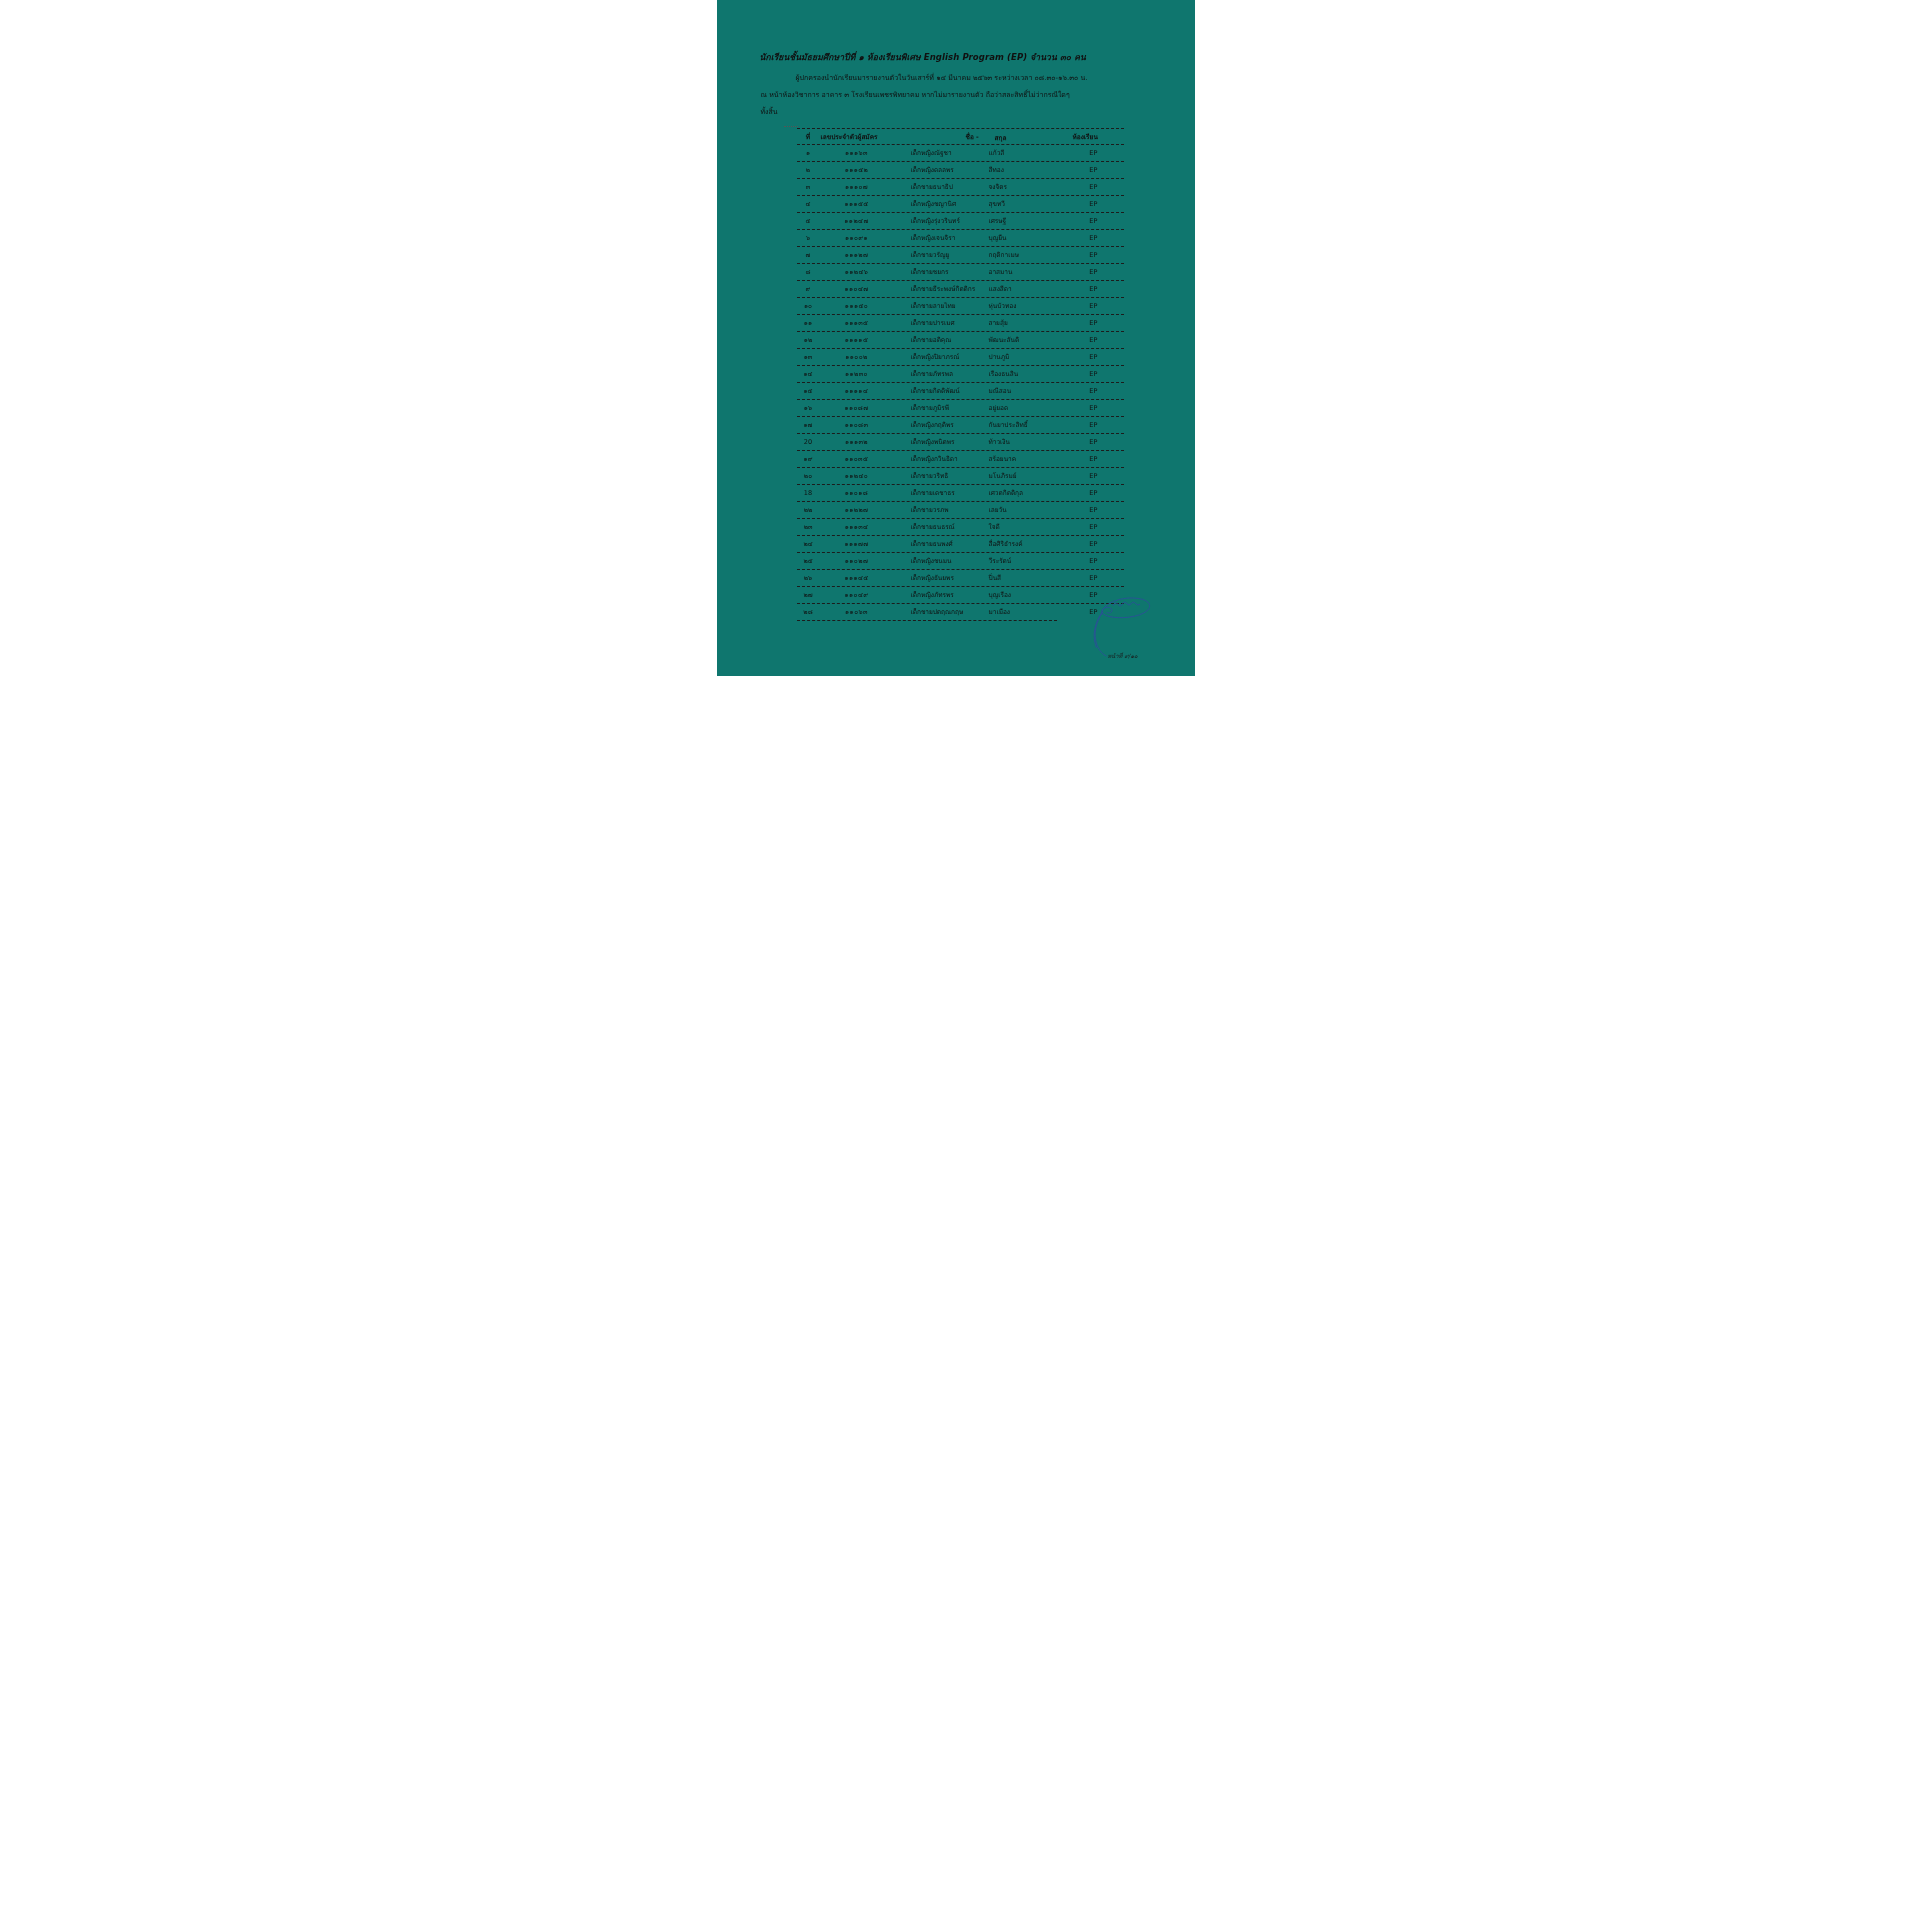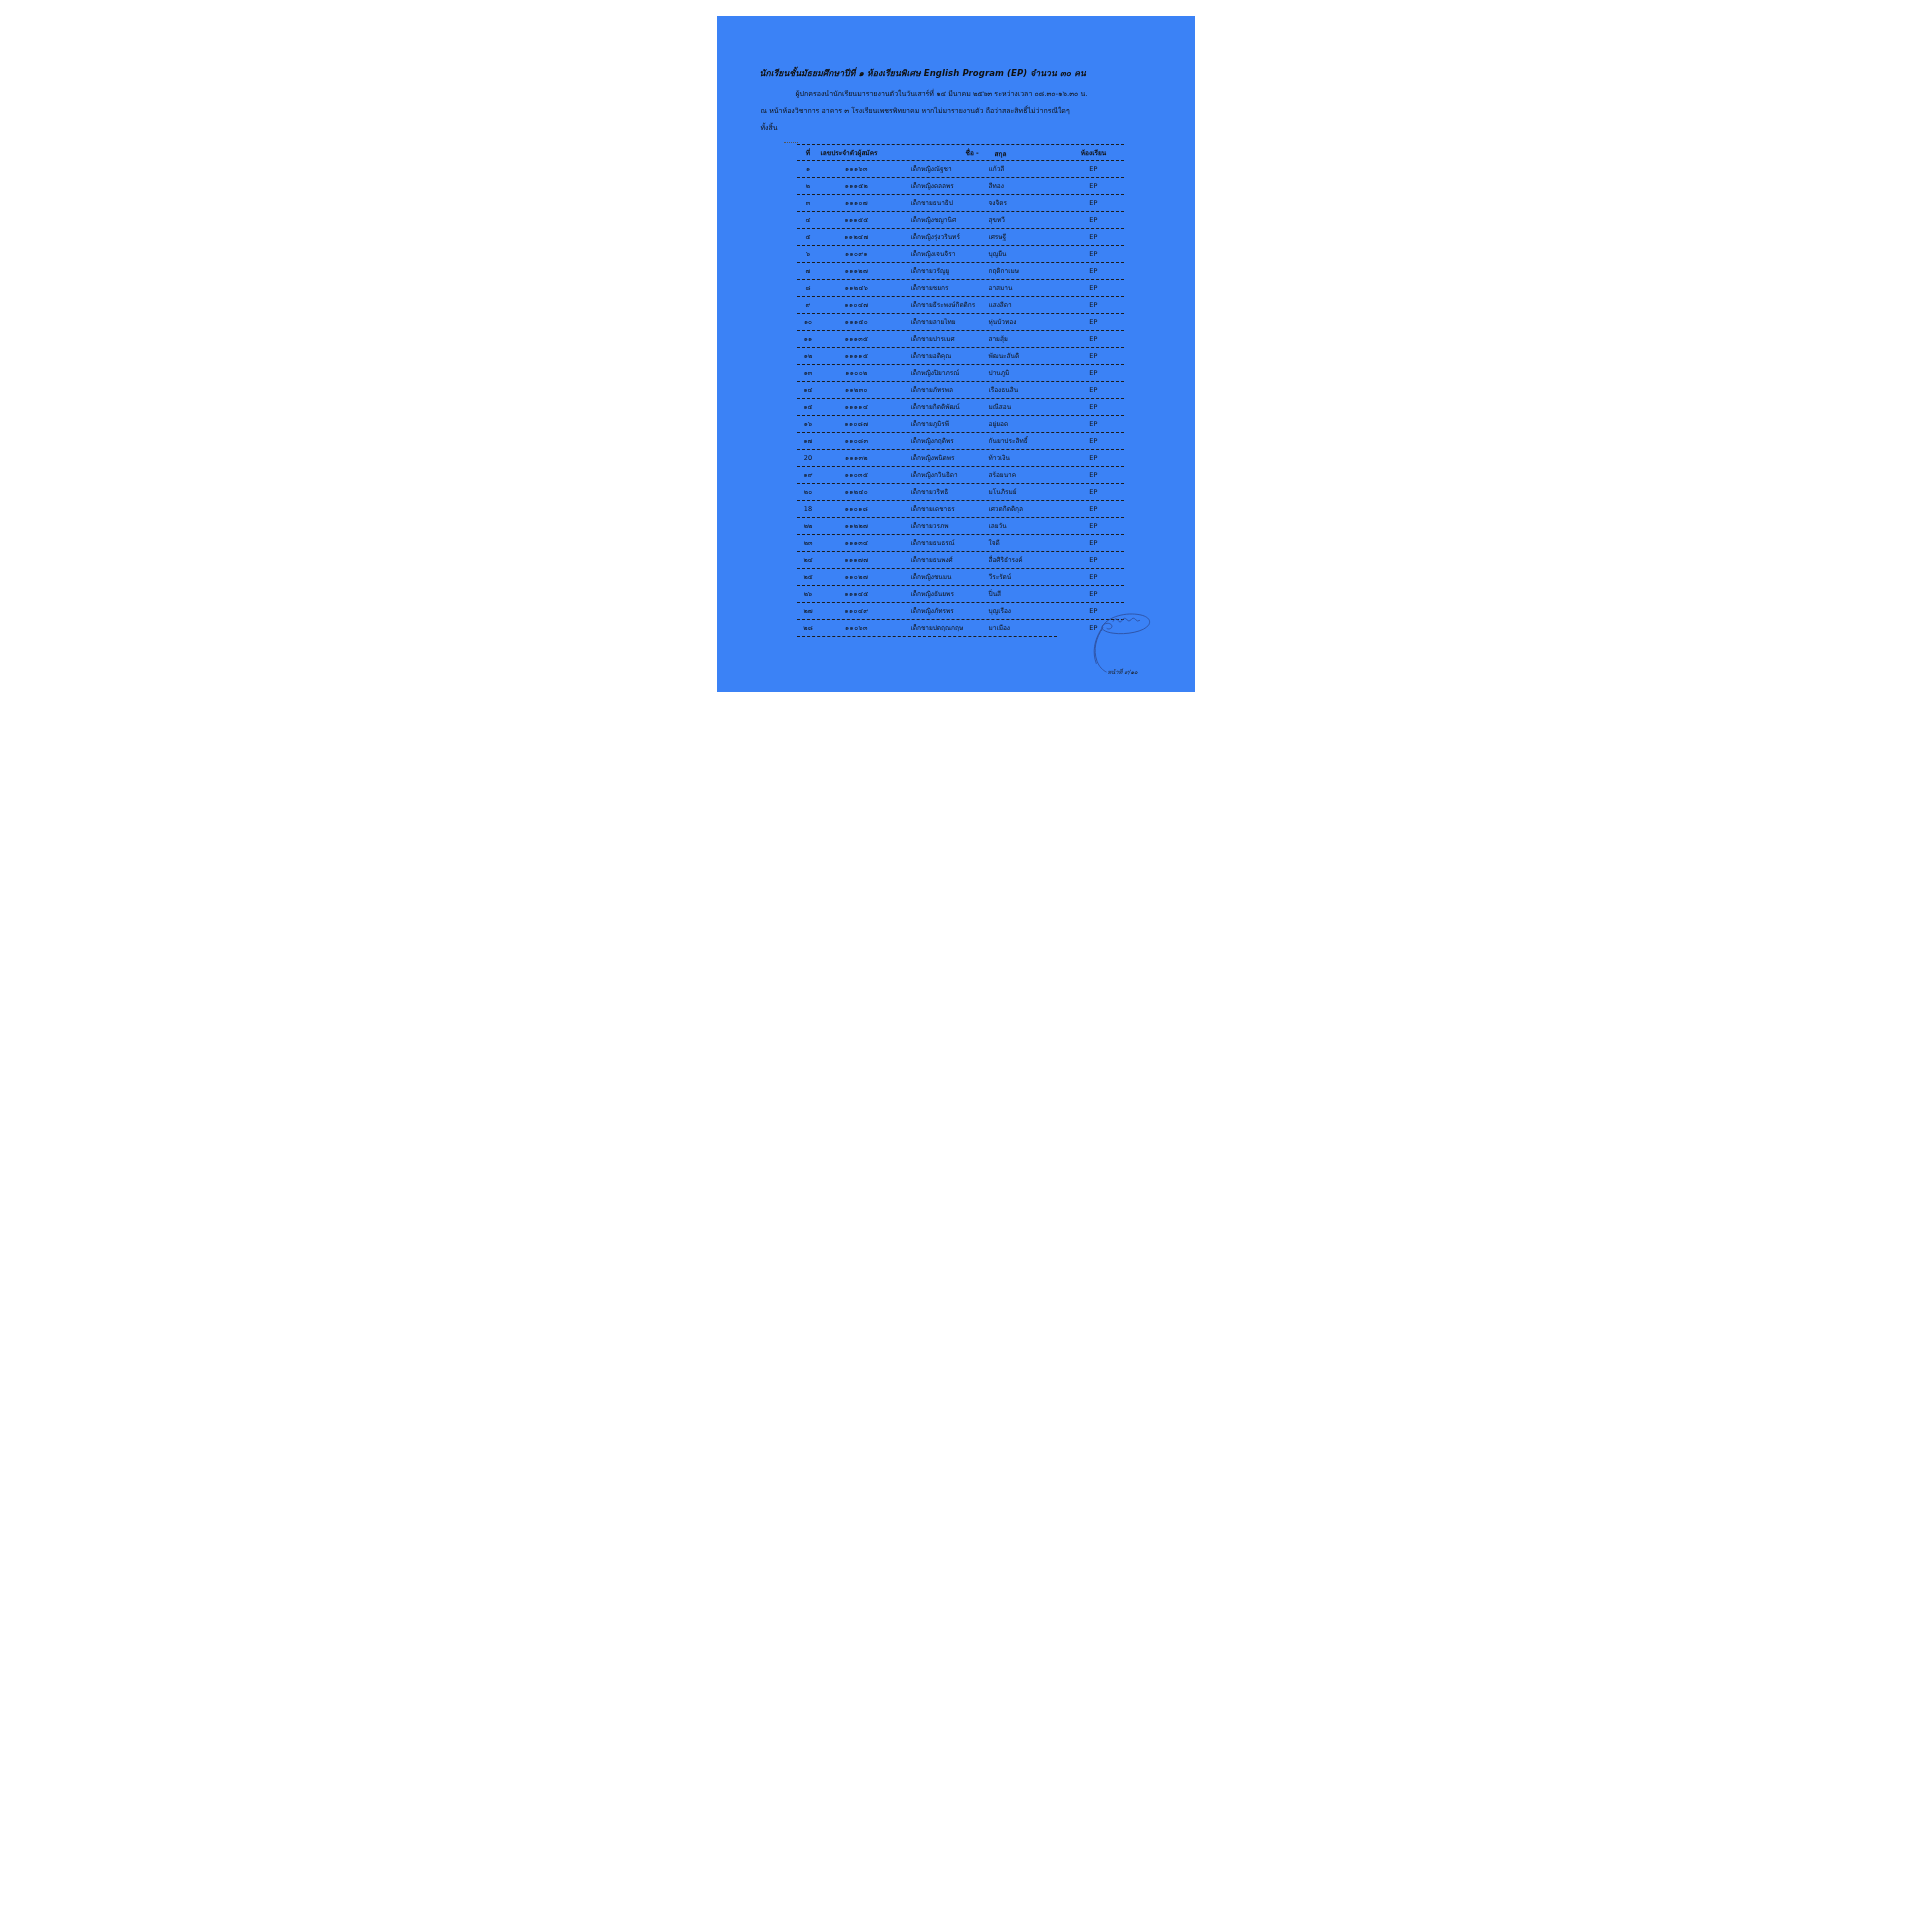--- a/index.html
+++ b/index.html
@@ -1,21 +1,21 @@
 <!DOCTYPE html>
 <html style="font-size:6.2px"><head>
 <meta charset="utf-8">
 <style>
   * { margin:0; padding:0; box-sizing:border-box; }
   html,body { background:#ffffff; }
   .page {
     position:relative;
     width:478px; height:676px;
-    margin:16px auto;
-    background:#3b82f6;
+    margin:0 auto;
+    background:#0f766e;
     font-family:"DejaVu Sans", sans-serif;
     color:#101010;
     overflow:hidden;
   }
   .abs { position:absolute; white-space:nowrap; }
 
   .doc-title {
     left:43px; top:50px;
     font-size:8.5px; font-weight:bold; font-style:italic;
     letter-spacing:0.1px;
@@ -55,21 +55,21 @@
   .c-no    { left:0;   width:23px;  text-align:center; }
   .c-id    { left:31px; width:58px; text-align:center; letter-spacing:0.4px; }
   .c-name  { left:114px; }
   .c-surname { left:192px; }
   .c-room  { left:276px; width:42px; text-align:center; letter-spacing:0.2px; }
 
   .h-no    { left:0;   width:23px;  text-align:center; }
   .h-id    { left:24px; }
   .h-name1 { left:169px; }
   .h-name2 { left:198px;font-family:Liberation Serif, serif; }
-  .h-room  { left:276px; width:42px; text-align:center; }
+  .h-room  { left:276px; width:42px; }
 
   .final-line {
     left:80px; top:620px; width:260px; height:0;
     border-top:0.4px dashed #1c1c1c;
   }
 
   .signature {
     left:372px; top:593px; width:69px; height:66px;
   }
   .page-number {

